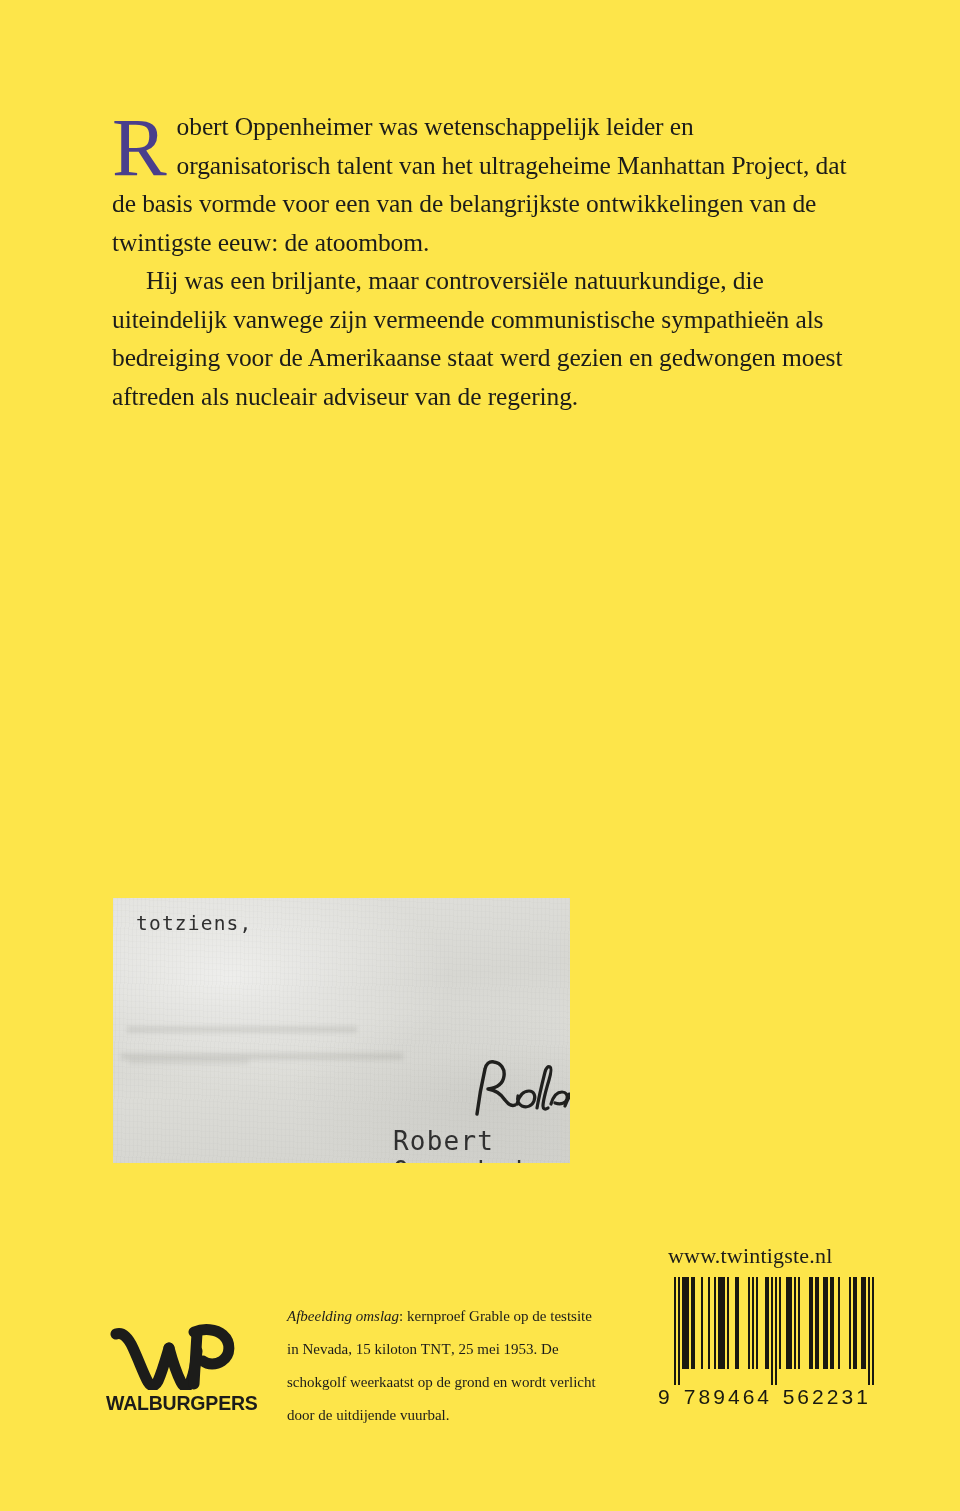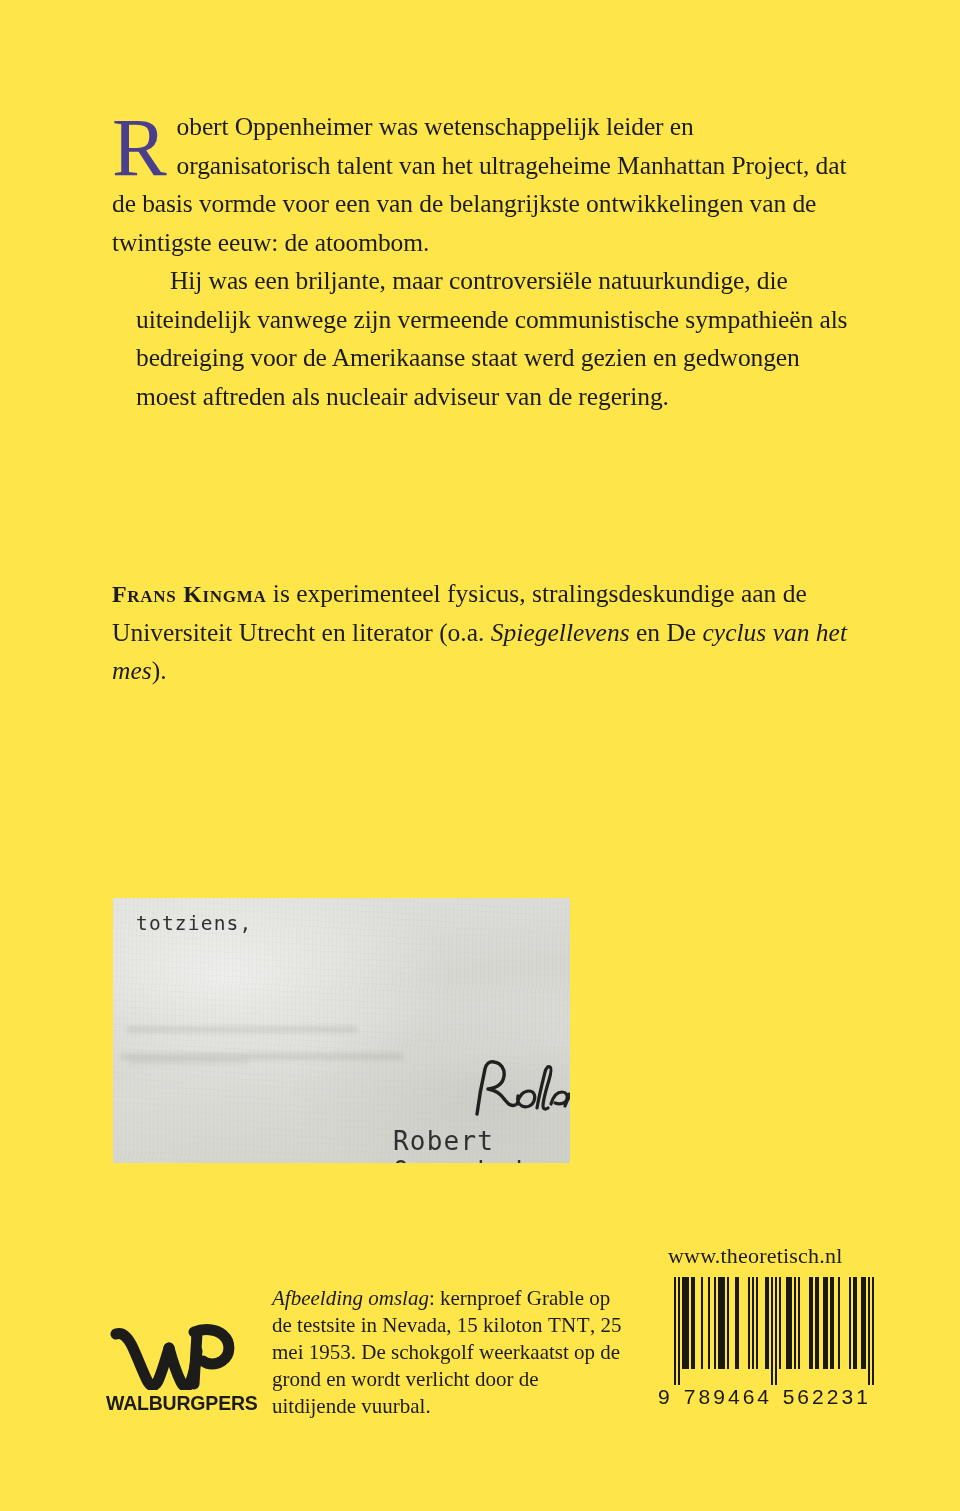--- a/index.html
+++ b/index.html
@@ -33,21 +33,20 @@
   .blurb p {
     margin: 0;
     font-size: 25.5px;
     line-height: 38.5px;
     letter-spacing: -0.1px;
     text-align: left;
   }
 
   .blurb p.indent {
     text-indent: 34px;
-    margin-left: 24px;
   }
 
   .dropcap-para {
     position: relative;
   }
 
   .dropcap {
     float: left;
     font-size: 82px;
     line-height: 68px;
@@ -144,23 +143,23 @@
   }
 
   
   .colophon {
     position: absolute;
     left: 272px;
     top: 1285px;
     width: 350px;
   }
   .colophon p {
-    margin: 0;
-    font-size: 21px;
-    line-height: 27px;
+    margin: 15px;
+    font-size: 15px;
+    line-height: 33px;
   }
 
   .site-url {
     position: absolute;
     left: 668px;
     top: 1243px;
     font-size: 22px;
     letter-spacing: 0.2px;
   }
 
@@ -230,23 +229,20 @@
 
     <p class="dropcap-para">
       <span class="dropcap">R</span><span>obert Oppenheimer was wetenschappelijk leider en organisatorisch talent van het ultrageheime Manhattan Project, dat de basis vormde voor een van de belangrijkste ontwikkelingen van de twintigste eeuw: de atoombom.</span>
     </p>
 
     <p class="indent">Hij was een briljante, maar controversiële natuurkundige, die uiteindelijk vanwege zijn vermeende communistische sympathieën als bedreiging voor de Amerikaanse staat werd gezien en gedwongen moest aftreden als nucleair adviseur van de regering.</p>
 
 
   </div>
 
-  <div class="bio" id="bio-kingma">
-    <p><span class="smallcaps">Frans Kingma</span><span> is experimenteel fysicus, stralingsdeskundige aan de Universiteit Utrecht en literator (o.a. </span><em>Spiegellevens</em><span> en De </span><em>cyclus van het mes</em><span>).</span></p>
-  </div>
 
 
   <div class="letter">
     <div class="grain"></div>
     <div class="ghostline gl1"></div>
     <div class="ghostline gl2"></div>
     <div class="ghostline gl3"></div>
 
     <div class="typed typed-totziens">totziens,</div>
 
@@ -259,21 +255,21 @@
         <path d="M100 48 C103 40 107 33 112 32 C116 31 117 35 115 41 C113 47 112 50 115 51 C118 52 123 48 128 42" stroke-width="3.2"></path>
         <path d="M104 36 L129 33" stroke-width="2.8"></path>
         <path d="M126 44 C132 40 140 36 150 33 C156 31 162 30 168 31" stroke-width="3.2"></path>
         <path d="M148 22 C149 29 149 36 148 42" stroke-width="2.6"></path>
       </g>
     </svg>
 
     <div class="typed typed-name">Robert Oppenheimer</div>
   </div>
 
-  <div class="site-url">www.theoretisch.nl</div>
+  <div class="site-url">www.twintigste.nl</div>
 
   <div class="colophon">
     <p><em>Afbeelding omslag</em><span>: kernproef Grable op de testsite in Nevada, 15 kiloton </span><span class="sc">TNT</span><span>, 25 mei 1953. De schokgolf weerkaatst op de grond en wordt verlicht door de uitdijende vuurbal.</span></p>
   </div>
 
   <div class="logo">
     <svg class="mark" viewBox="0 0 142 72">
       <g fill="none" stroke="#1c1c1a" stroke-linecap="round" stroke-linejoin="round">
         <path d="M10 16 C16 14 22 19 27 30 C33 43 38 57 42 64 C45 69 49 69 52 63 C56 54 60 40 63 30" stroke-width="11"></path>
         <path d="M63 30 C66 41 71 56 75 64 C78 70 82 70 85 63 C88 55 90 43 91 33" stroke-width="11"></path>

